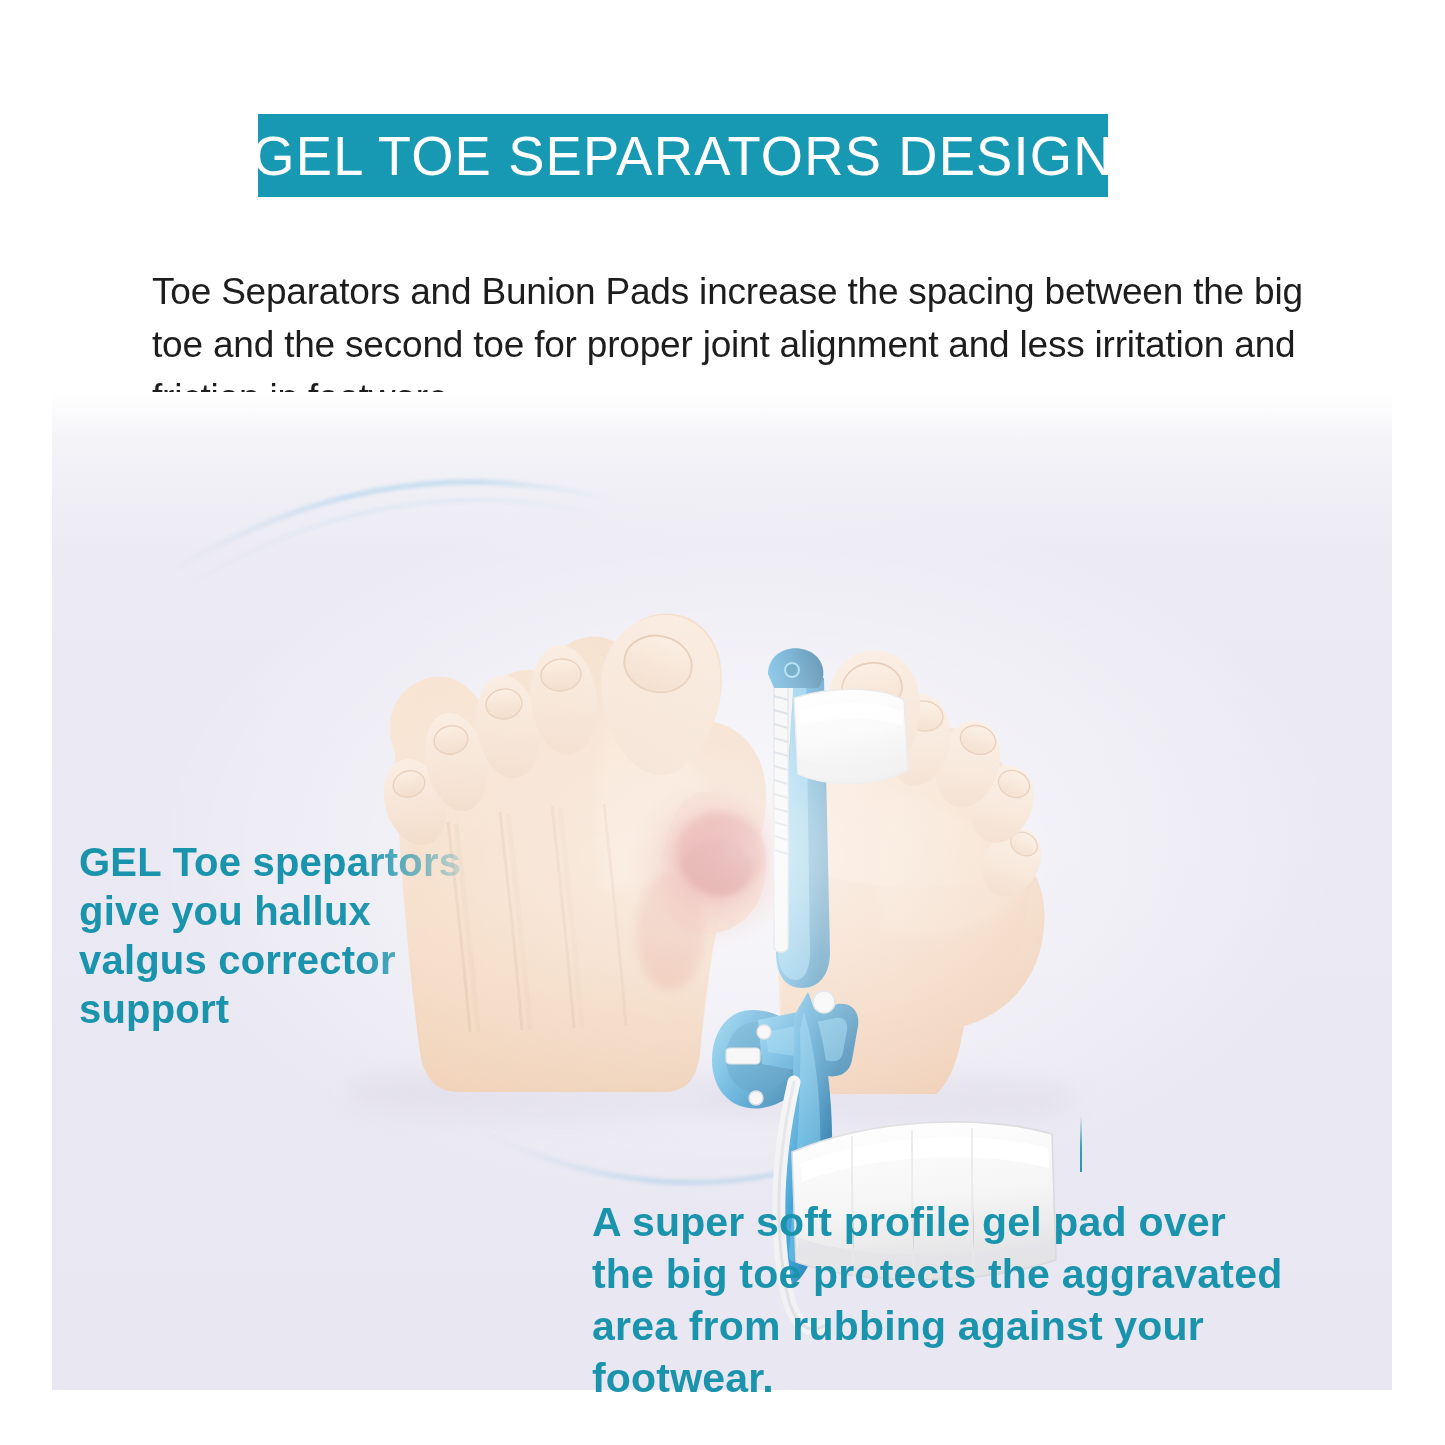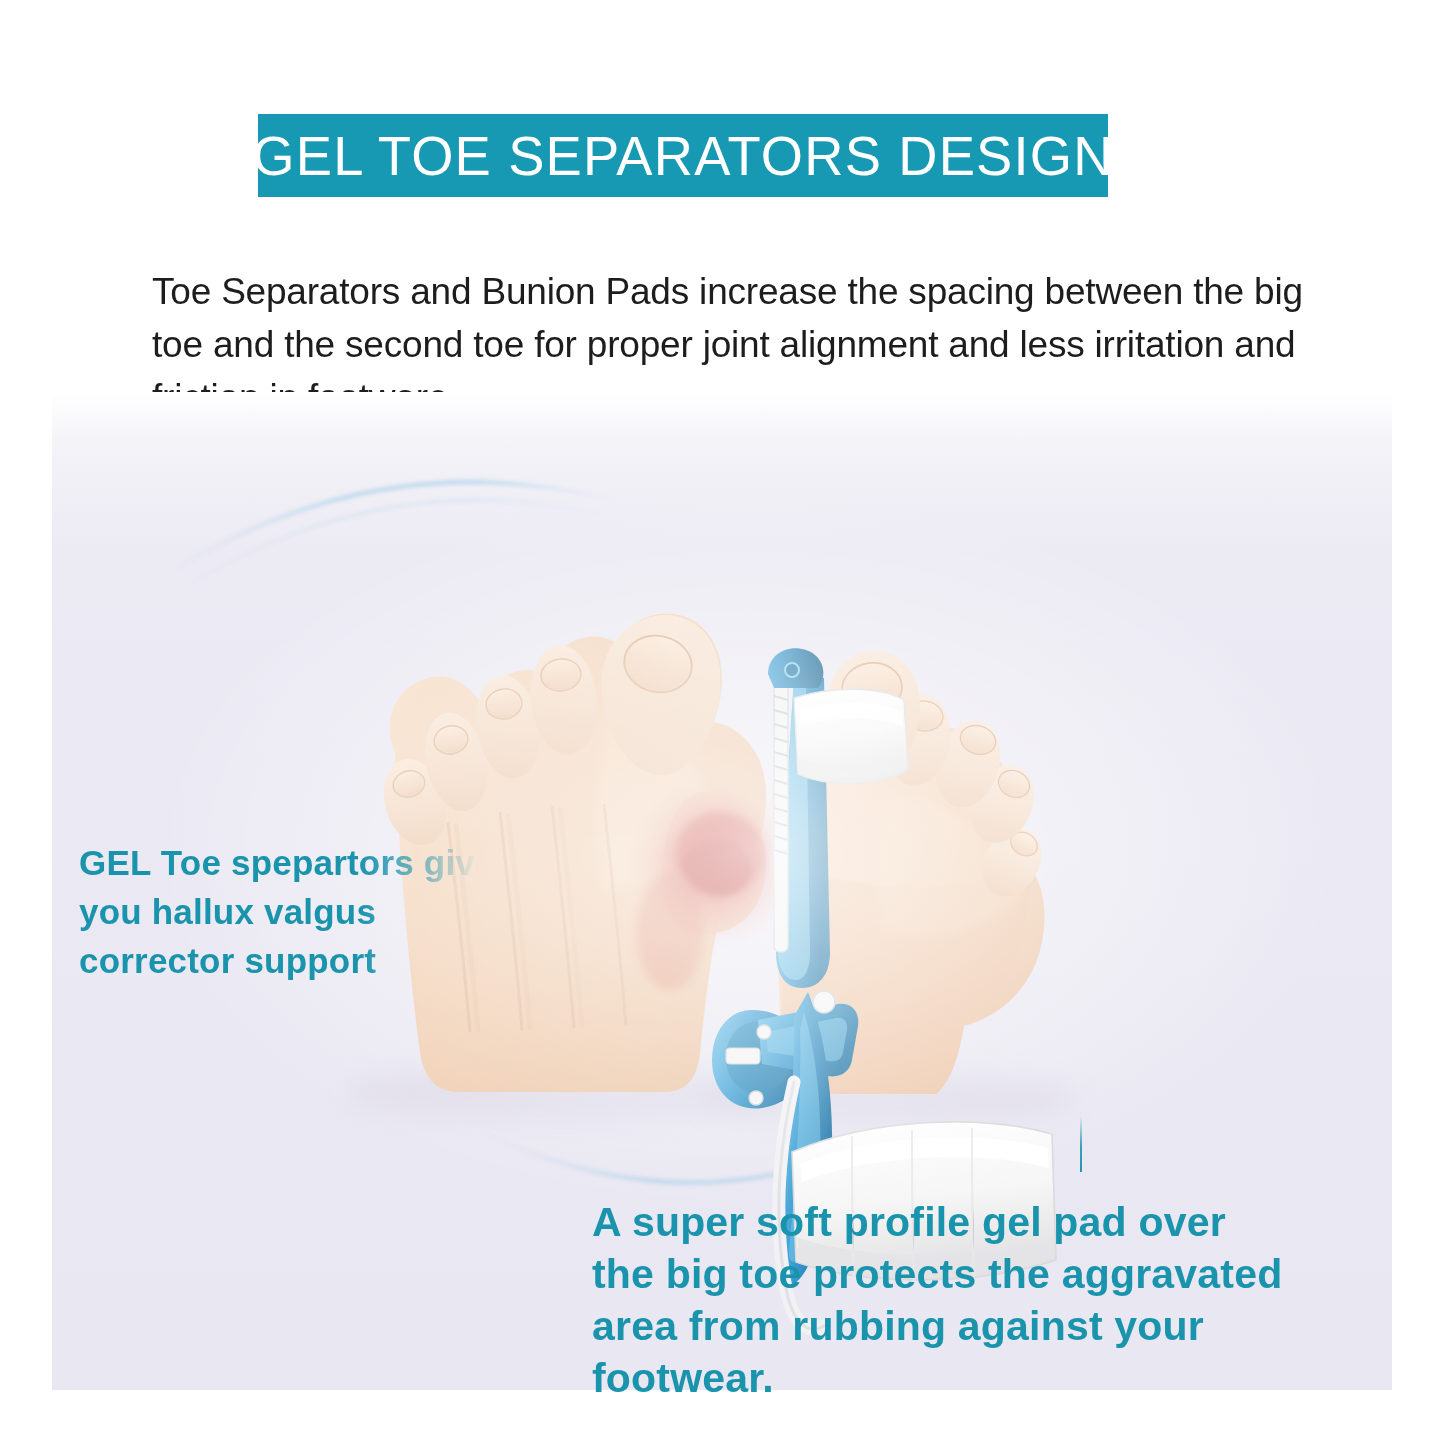--- a/index.html
+++ b/index.html
@@ -87,21 +87,21 @@
     font-family: "Liberation Sans", sans-serif;
     font-weight: bold;
     color: #1a93ad;
     line-height: 49px;
     letter-spacing: 0.2px;
   }
   #caption-left {
     left: 79px;
     top: 838px;
     width: 420px;
-    font-size: 35px;
+    font-size: 40px;
     -webkit-mask-image: linear-gradient(to right, #000 0px, #000 280px, rgba(0,0,0,0.55) 345px, rgba(0,0,0,0.0) 400px);
     mask-image: linear-gradient(to right, #000 0px, #000 280px, rgba(0,0,0,0.55) 345px, rgba(0,0,0,0.0) 400px);
   }
   #caption-bottom-right {
     left: 592px;
     top: 1196px;
     width: 700px;
     font-size: 41px;
     line-height: 52px;
   }

